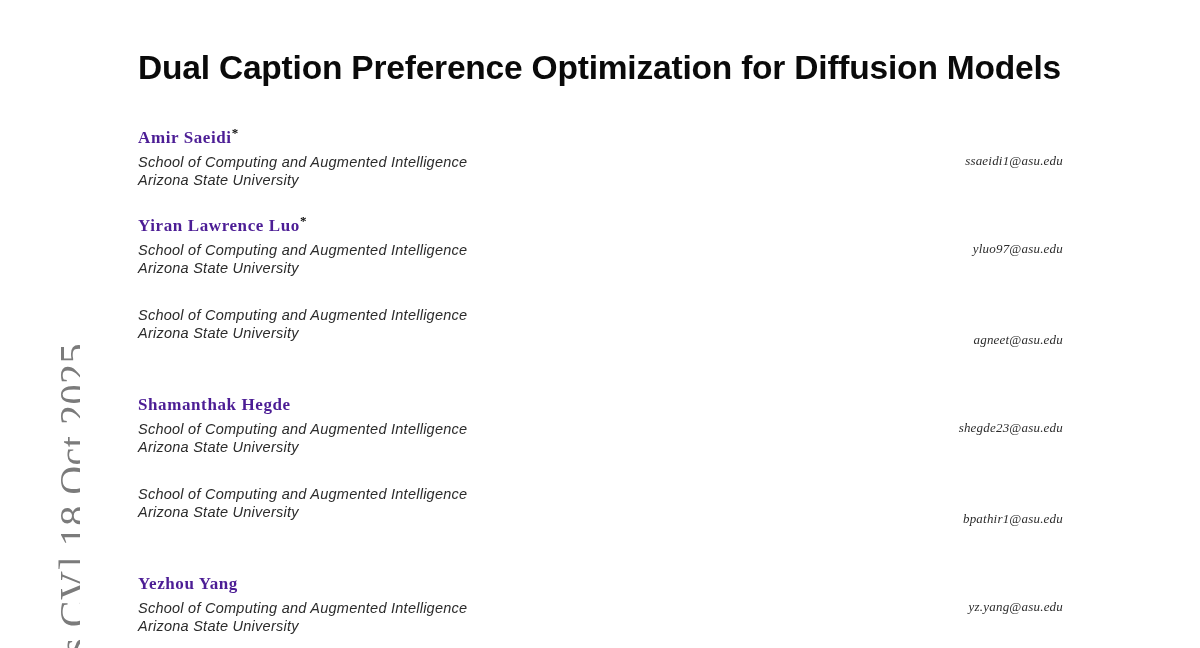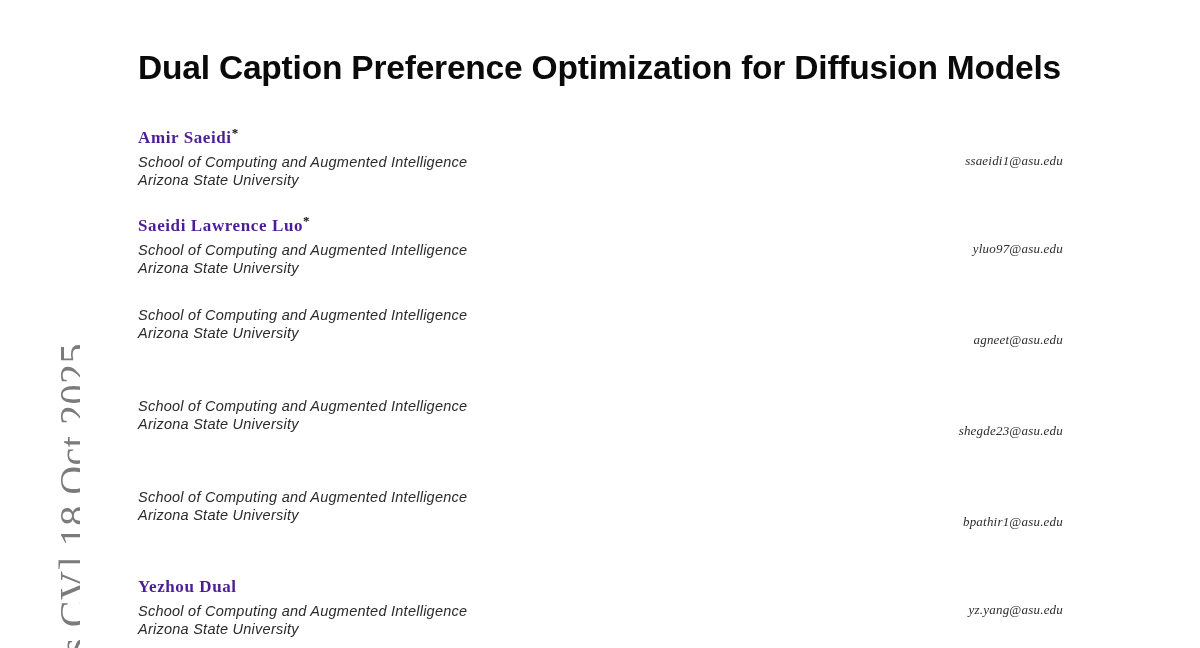--- a/index.html
+++ b/index.html
@@ -129,48 +129,48 @@
   <div class="authors">
 
     <div class="author-block">
       <span class="author-name">Amir Saeidi</span><span class="author-star">*</span>
       <div class="affiliation-line first">School of Computing and Augmented Intelligence</div>
       <div class="affiliation-line">Arizona State University</div>
       <div class="author-email">ssaeidi1@asu.edu</div>
     </div>
 
     <div class="author-block">
-      <span class="author-name">Saeidi Lawrence Luo</span><span class="author-star">*</span>
+      <span class="author-name">Yiran Lawrence Luo</span><span class="author-star">*</span>
       <div class="affiliation-line first">School of Computing and Augmented Intelligence</div>
       <div class="affiliation-line">Arizona State University</div>
       <div class="author-email">yluo97@asu.edu</div>
     </div>
 
     <div class="author-block">
       <span class="author-star"></span>
       <div class="affiliation-line first">School of Computing and Augmented Intelligence</div>
       <div class="affiliation-line">Arizona State University</div>
       <div class="author-email">agneet@asu.edu</div>
     </div>
 
     <div class="author-block">
-      <span class="author-star"></span>
+      <span class="author-name">Shamanthak Hegde</span><span class="author-star"></span>
       <div class="affiliation-line first">School of Computing and Augmented Intelligence</div>
       <div class="affiliation-line">Arizona State University</div>
       <div class="author-email">shegde23@asu.edu</div>
     </div>
 
     <div class="author-block">
       <span class="author-star"></span>
       <div class="affiliation-line first">School of Computing and Augmented Intelligence</div>
       <div class="affiliation-line">Arizona State University</div>
       <div class="author-email">bpathir1@asu.edu</div>
     </div>
 
     <div class="author-block">
-      <span class="author-name">Yezhou Dual</span><span class="author-star"></span>
+      <span class="author-name">Yezhou Yang</span><span class="author-star"></span>
       <div class="affiliation-line first">School of Computing and Augmented Intelligence</div>
       <div class="affiliation-line">Arizona State University</div>
       <div class="author-email">yz.yang@asu.edu</div>
     </div>
 
   </div>
 </div>
 
 </body></html>

